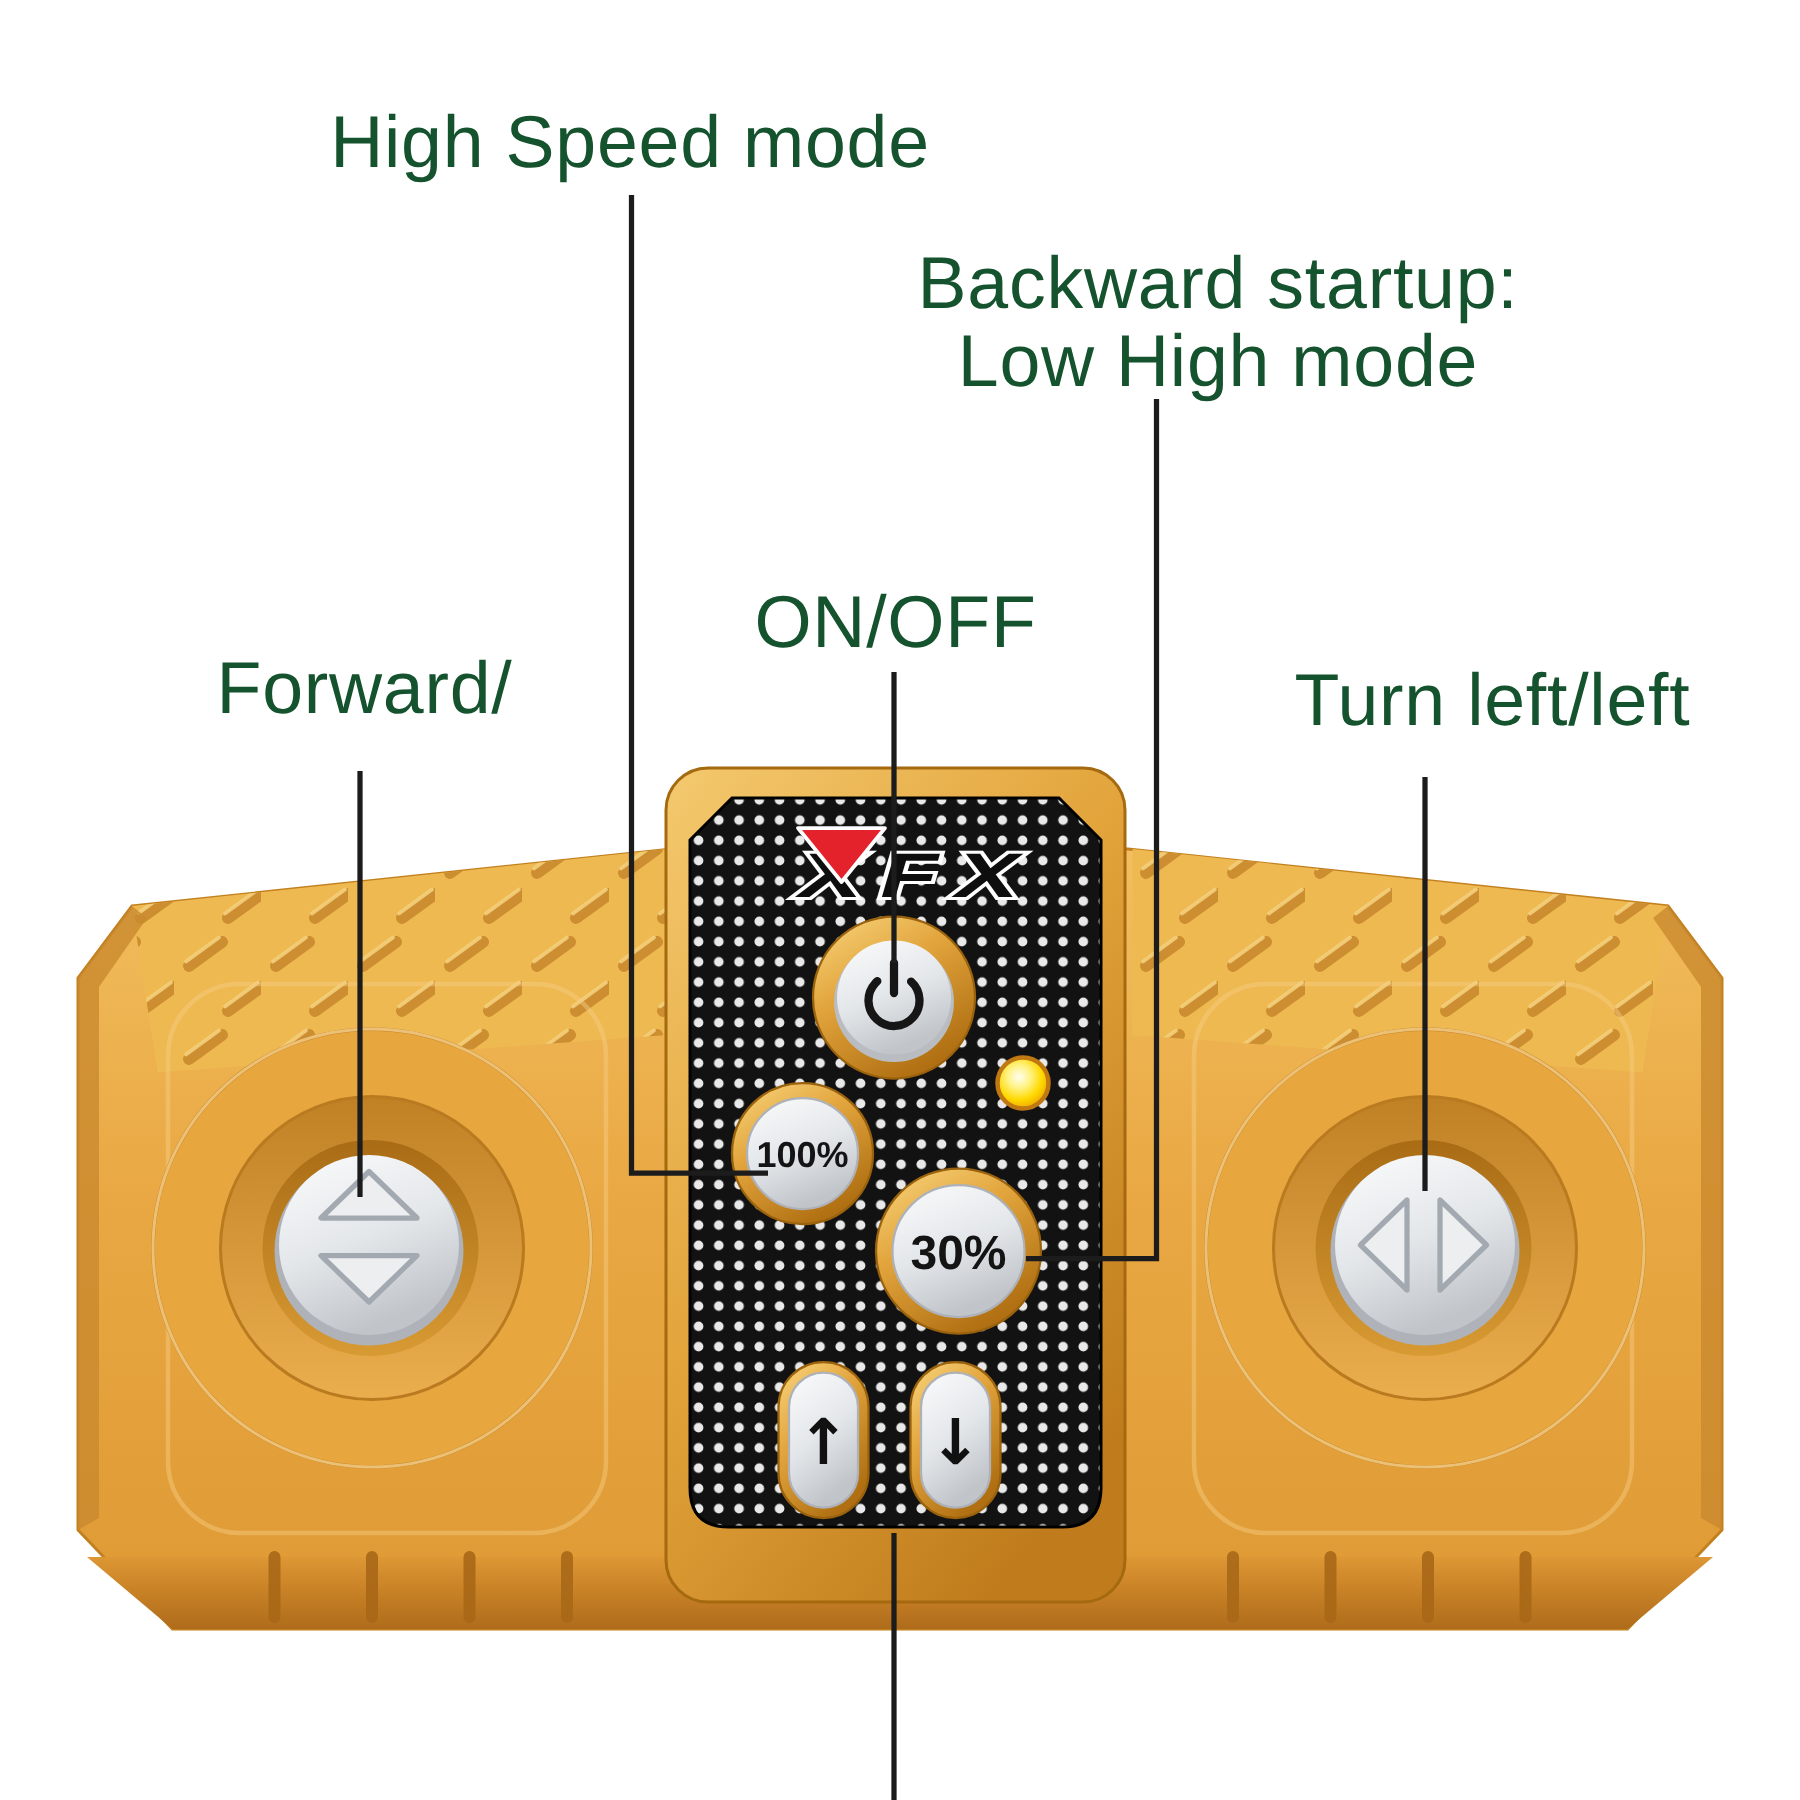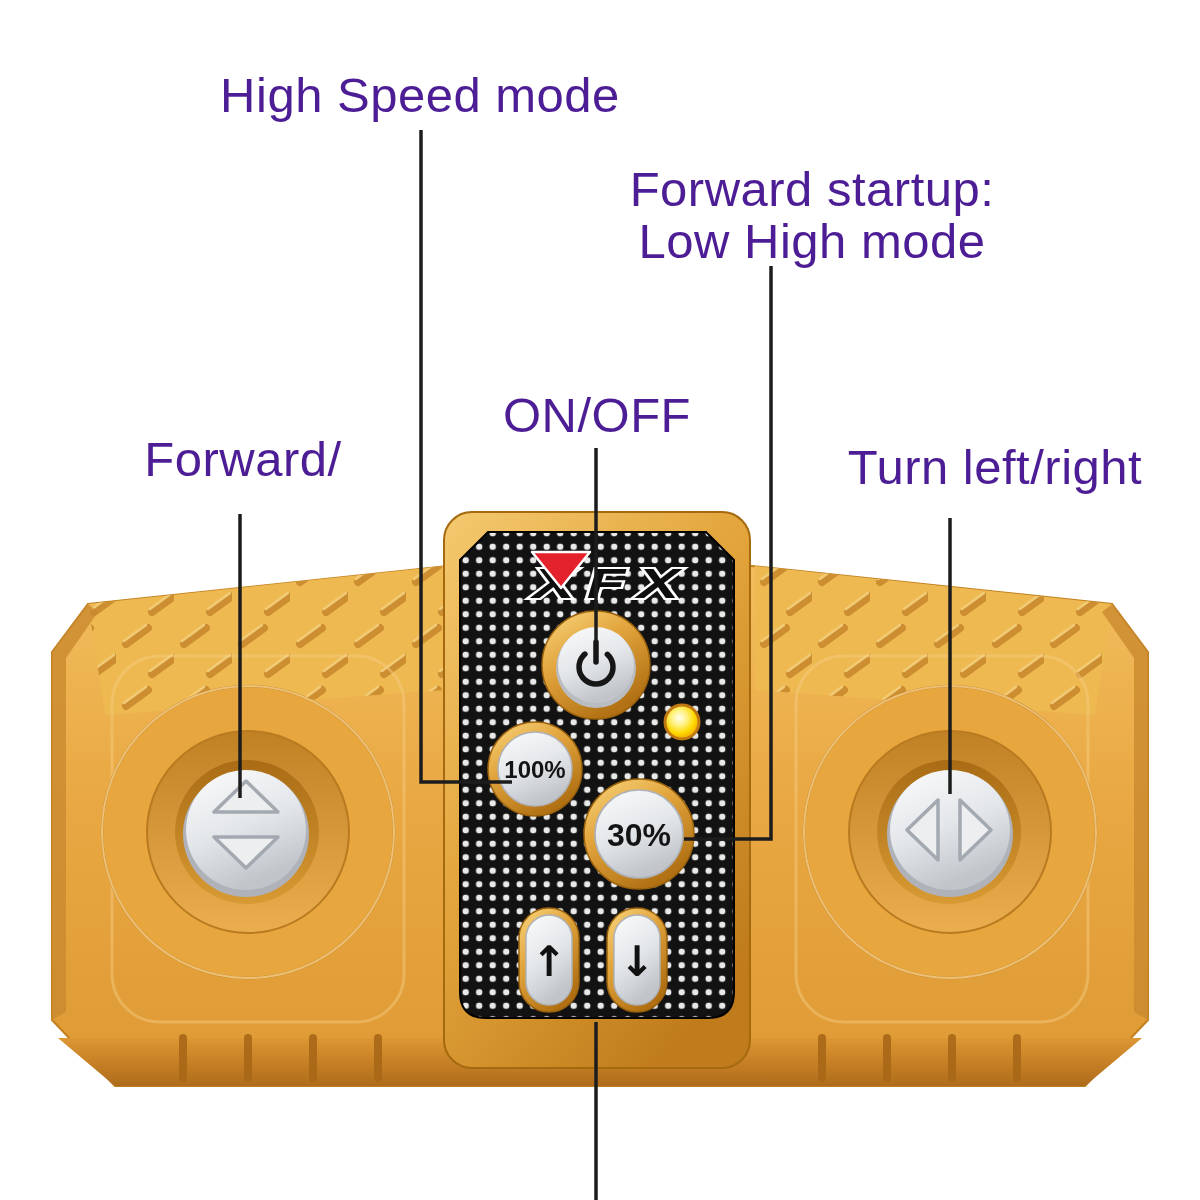--- a/index.html
+++ b/index.html
@@ -1,18 +1,18 @@
 <!DOCTYPE html>
 <html><head>
 <meta charset="utf-8">
 <style>
   html,body{margin:0;padding:0;background:#fff;width:1200px;height:1200px;overflow:hidden;}
   #stage{position:relative;width:1200px;height:1200px;font-family:"Liberation Sans",sans-serif;}
   #scene{position:absolute;left:0;top:0;}
-  .label{position:absolute;font:400 49px/1.06 "Liberation Sans",sans-serif;color:#4c1d95;text-align:center;letter-spacing:.5px;}
+  .label{position:absolute;font:400 49px/1.06 "Liberation Sans",sans-serif;color:#14532d;text-align:center;letter-spacing:.5px;}
   .svg-btn-text{font-family:"Liberation Sans",sans-serif;font-weight:bold;fill:#141414;}
   .arrow-glyph{font-family:"DejaVu Sans",sans-serif;font-weight:bold;fill:#111;}
   .logo-text{font-family:"Liberation Sans",sans-serif;font-weight:bold;font-style:italic;fill:#0e0e0e;stroke:#fff;stroke-width:4px;paint-order:stroke;letter-spacing:8px;}
 </style>
 </head>
 <body>
 
 <div id="stage">
 
 <svg id="scene" width="1200" height="1200" viewBox="0 0 1200 1200">
@@ -177,29 +177,29 @@
     <path d="M950 518 V794"></path>
     <path d="M596 1022 V1200"></path>
   </g>
 </svg>
 
 <div class="label" style="left:120px; top:70px;  width:600px;">
   <span>High Speed mode</span>
 </div>
 
 <div class="label" style="left:587px; top:164px; width:450px;">
-  <div>Forward startup:</div>
+  <div>Backward startup:</div>
   <div>Low High mode</div>
 </div>
 
 <div class="label" style="left:447px; top:390px; width:300px;">
   <span>ON/OFF</span>
 </div>
 
 <div class="label" style="left:68px;  top:408px; width:350px;margin-top:26px;">
   <div>Forward/</div>
 </div>
 
 <div class="label" style="left:795px; top:442px; width:400px;">
-  <span>Turn left/right</span>
+  <span>Turn left/left</span>
 </div>
 
 </div>
 
 </body></html>

